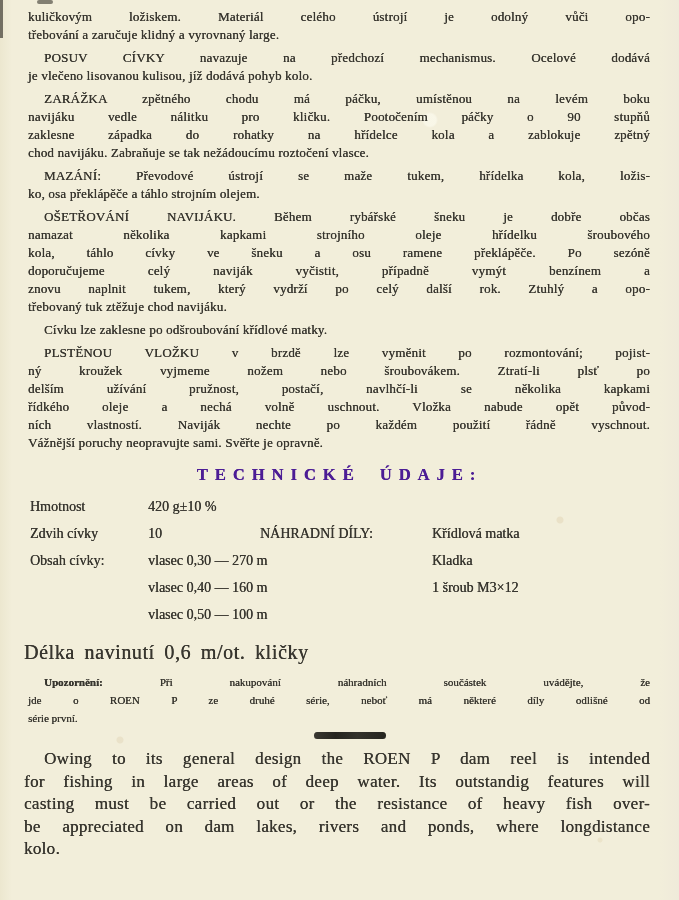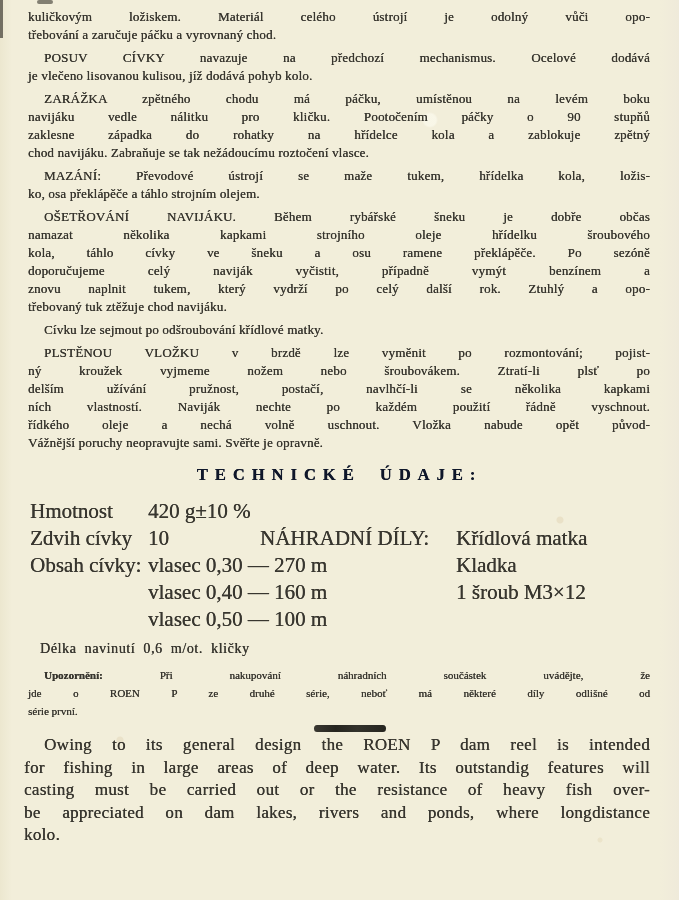--- a/index.html
+++ b/index.html
@@ -22,53 +22,53 @@
   .top-smudge{position:absolute;left:37px;top:0;width:16px;height:4px;background:#45433a;opacity:.65;border-radius:2px;}
   
   .bodytext{padding:8px 29px 0 28px;font-size:13px;line-height:18px;letter-spacing:.2px;
     text-shadow:.25px 0 0 currentColor;}
   .para{margin:0 0 5px 0;}
   .jl{text-align:justify;text-align-last:justify;white-space:normal;}
   .ll{text-align:left;text-align-last:left;}
   .ind{padding-left:16px;}
   
   .tech-heading{margin-top:13px;text-align:center;font-weight:bold;font-size:16.5px;
-    letter-spacing:7px;word-spacing:8px;color:#0f172a;text-shadow:.3px 0 0 currentColor;}
-  .tech-table{margin-top:14px;font-size:21px;text-shadow:.25px 0 0 currentColor;}
+    letter-spacing:7px;word-spacing:8px;color:#4c1d95;text-shadow:.3px 0 0 currentColor;}
+  .tech-table{margin-top:14px;font-size:14px;text-shadow:.25px 0 0 currentColor;}
   .trow{position:relative;height:27px;}
   .trow span{position:absolute;top:0;white-space:nowrap;}
   .c1{left:30px;}
   .c2{left:148px;}
   .c3{left:260px;}
-  .c4{left:432px;margin-left:24px;}
-  .winding{margin-top:7px;padding-left:40px;font-size:14px;letter-spacing:.6px;word-spacing:4px;
+  .c4{left:432px;}
+  .winding{margin-top:7px;padding-left:24px;font-size:20px;letter-spacing:.6px;word-spacing:4px;
     text-shadow:.3px 0 0 currentColor;}
   
   .notice{margin-top:9px;padding:0 29px 0 28px;font-size:11px;line-height:18px;
     text-shadow:.25px 0 0 currentColor;}
   .notice .b{font-weight:bold;}
   
   .divider-bar{margin-top:5px;margin-left:314px;width:72px;height:7px;border-radius:3px/50%;
     background:linear-gradient(90deg,#3a3831,#26251f 30%,#33322b 60%,#26251f);}
   
-  .english{margin-top:2px;padding:0 29px 0 24px;font-size:17px;line-height:22.5px;
+  .english{margin-top:9px;padding:0 29px 0 24px;font-size:17px;line-height:22.5px;
     letter-spacing:.3px;text-shadow:.25px 0 0 currentColor;}
   .english .ind{padding-left:20px;}
 </style>
 </head>
 <body>
 
 <div class="page">
   <div class="edge-sliver"></div>
   <div class="top-smudge"></div>
 
   <div class="bodytext">
     <div class="para">
       <div class="jl">kuličkovým ložiskem. Materiál celého ústrojí je odolný vůči opo-</div>
-      <div class="ll">třebování a zaručuje páčku a vyrovnaný chod.</div>
+      <div class="ll">třebování a zaručuje klidný a vyrovnaný large.</div>
     </div>
     <div class="para">
       <div class="jl ind">POSUV CÍVKY navazuje na předchozí mechanismus. Ocelové dodává</div>
       <div class="ll">je vlečeno lisovanou kulisou, jíž dodává pohyb kolo.</div>
     </div>
     <div class="para">
       <div class="jl ind">ZARÁŽKA zpětného chodu má páčku, umístěnou na levém boku</div>
       <div class="jl">navijáku vedle nálitku pro kličku. Pootočením páčky o 90 stupňů</div>
       <div class="jl">zaklesne západka do rohatky na hřídelce kola a zablokuje zpětný</div>
       <div class="ll">chod navijáku. Zabraňuje se tak nežádoucímu roztočení vlasce.</div>
@@ -79,28 +79,28 @@
     </div>
     <div class="para">
       <div class="jl ind">OŠETŘOVÁNÍ NAVIJÁKU. Během rybářské šneku je dobře občas</div>
       <div class="jl">namazat několika kapkami strojního oleje hřídelku šroubového</div>
       <div class="jl">kola, táhlo cívky ve šneku a osu ramene překlápěče. Po sezóně</div>
       <div class="jl">doporučujeme celý naviják vyčistit, případně vymýt benzínem a</div>
       <div class="jl">znovu naplnit tukem, který vydrží po celý další rok. Ztuhlý a opo-</div>
       <div class="ll">třebovaný tuk ztěžuje chod navijáku.</div>
     </div>
     <div class="para">
-      <div class="ll ind">Cívku lze sejmout po odšroubování křídlové matky.</div>
+      <div class="ll ind">Cívku lze zaklesne po odšroubování křídlové matky.</div>
     </div>
     <div class="para">
       <div class="jl ind">PLSTĚNOU VLOŽKU v brzdě lze vyměnit po rozmontování; pojist-</div>
       <div class="jl">ný kroužek vyjmeme nožem nebo šroubovákem. Ztratí-li plsť po</div>
       <div class="jl">delším užívání pružnost, postačí, navlhčí-li se několika kapkami</div>
+      <div class="jl">řídkého oleje a nechá volně uschnout. Vložka nabude opět původ-</div>
       <div class="jl">ních vlastností. Naviják nechte po každém použití řádně vyschnout.</div>
-      <div class="jl">řídkého oleje a nechá volně uschnout. Vložka nabude opět původ-</div>
       <div class="ll">Vážnější poruchy neopravujte sami. Svěřte je opravně.</div>
     </div>
   </div>
 
   <div class="tech-heading">TECHNICKÉ ÚDAJE:</div>
 
   <div class="tech-table">
     <div class="trow">
       <span class="c1">Hmotnost</span>
       <span class="c2">420 g±10 %</span>

